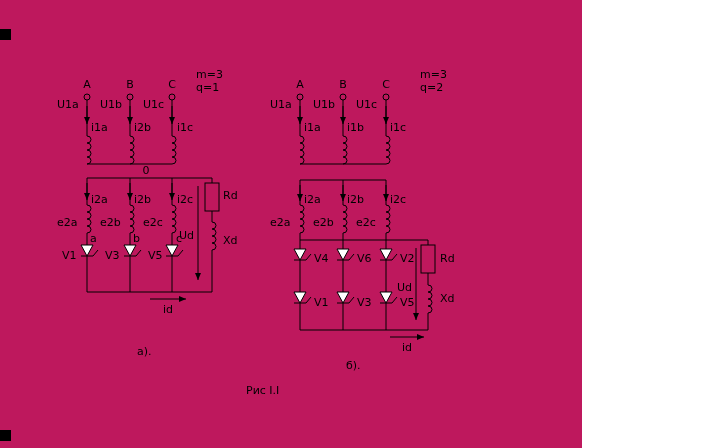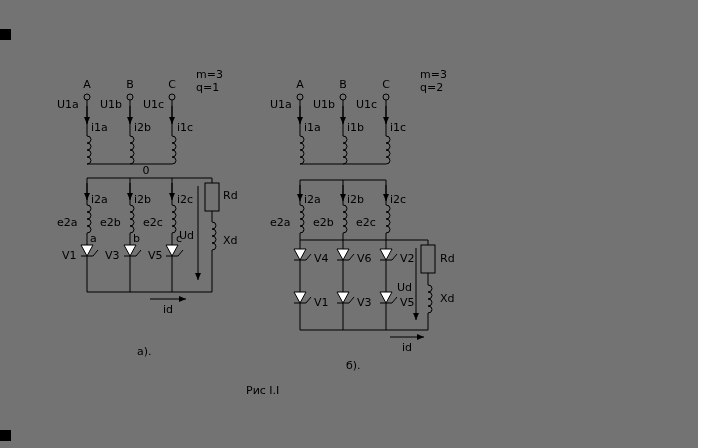--- a/index.html
+++ b/index.html
@@ -1,16 +1,16 @@
 <!DOCTYPE html>
 <html><head>
 <meta charset="utf-8">
 <style>
   html,body{margin:0;padding:0;background:#fff;}
-  .canvas{position:relative;width:698px;height:448px;background:#737373;overflow:hidden;}
+  .canvas{position:relative;width:582px;height:448px;background:#be185d;overflow:hidden;}
   svg{display:block;}
   svg text{fill:#000;stroke:none;font-family:"DejaVu Sans","Liberation Sans",sans-serif;font-size:11px;}
 </style>
 </head>
 <body>
 
 <div class="canvas">
 <svg width="711" height="448" viewBox="0 0 711 448" xmlns="http://www.w3.org/2000/svg">
   <defs>
     <marker id="ah" viewBox="0 0 8 8" refX="7" refY="3" markerWidth="8" markerHeight="8" orient="auto" markerUnits="userSpaceOnUse">

